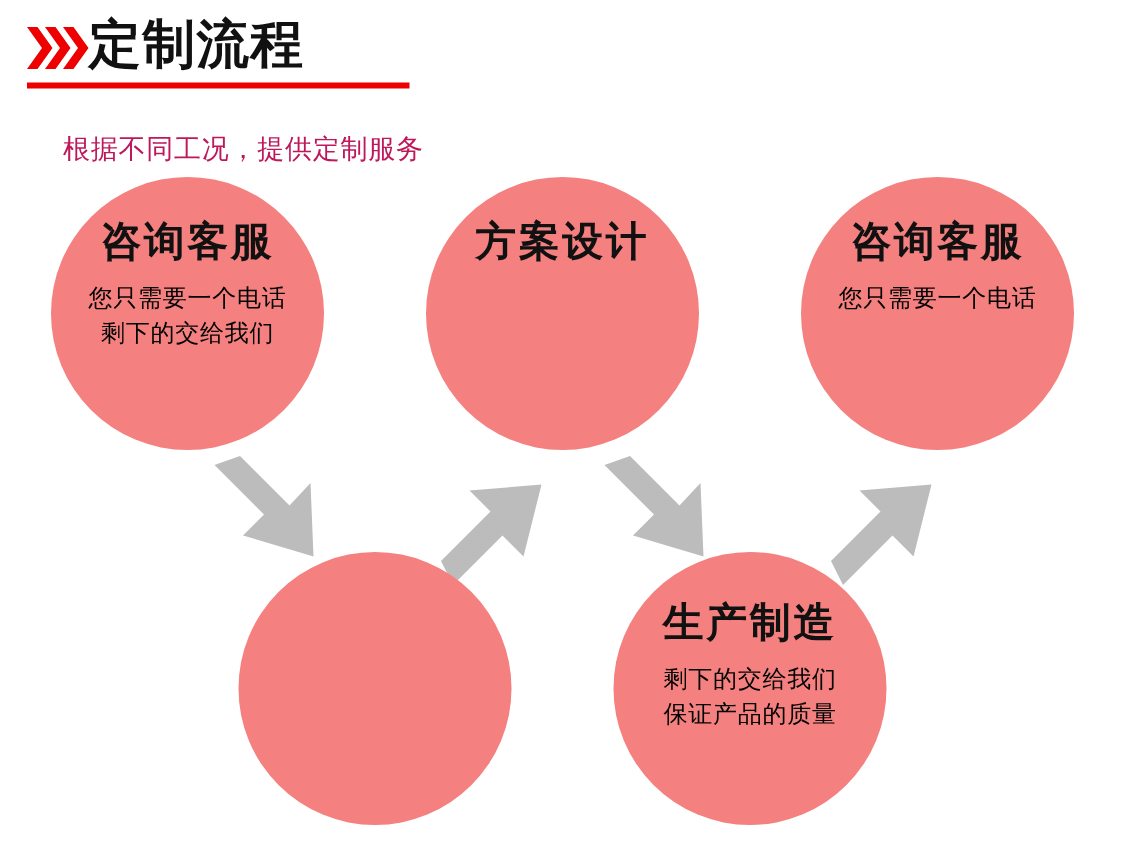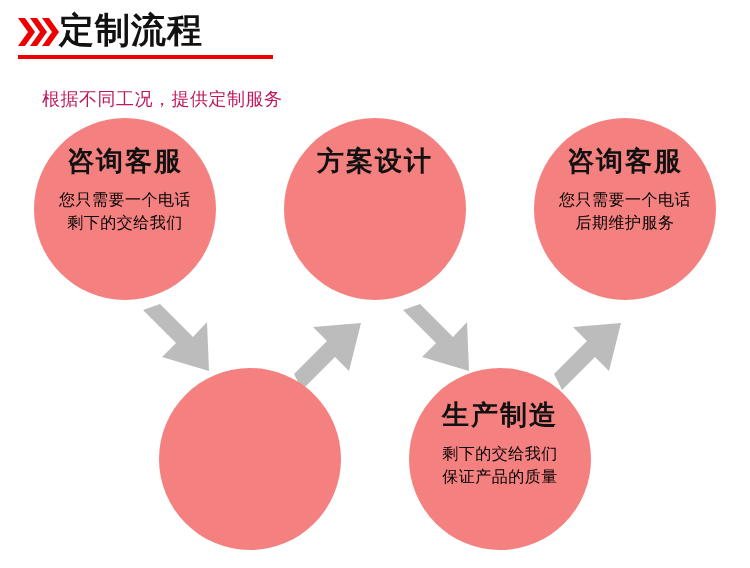--- a/index.html
+++ b/index.html
@@ -170,21 +170,20 @@
   <div class="node node-2">
     <div class="node-title">方案设计</div>
     <div class="node-desc">
     </div>
   </div>
 
   <div class="node node-3">
     <div class="node-title">咨询客服</div>
     <div class="node-desc">
       <span>您只需要一个电话</span>
-      <span>后期维护服务</span>
     </div>
   </div>
 
   <div class="node node-4">
     <div class="node-desc">
     </div>
   </div>
 
   <div class="node node-5">
     <div class="node-title">生产制造</div>

